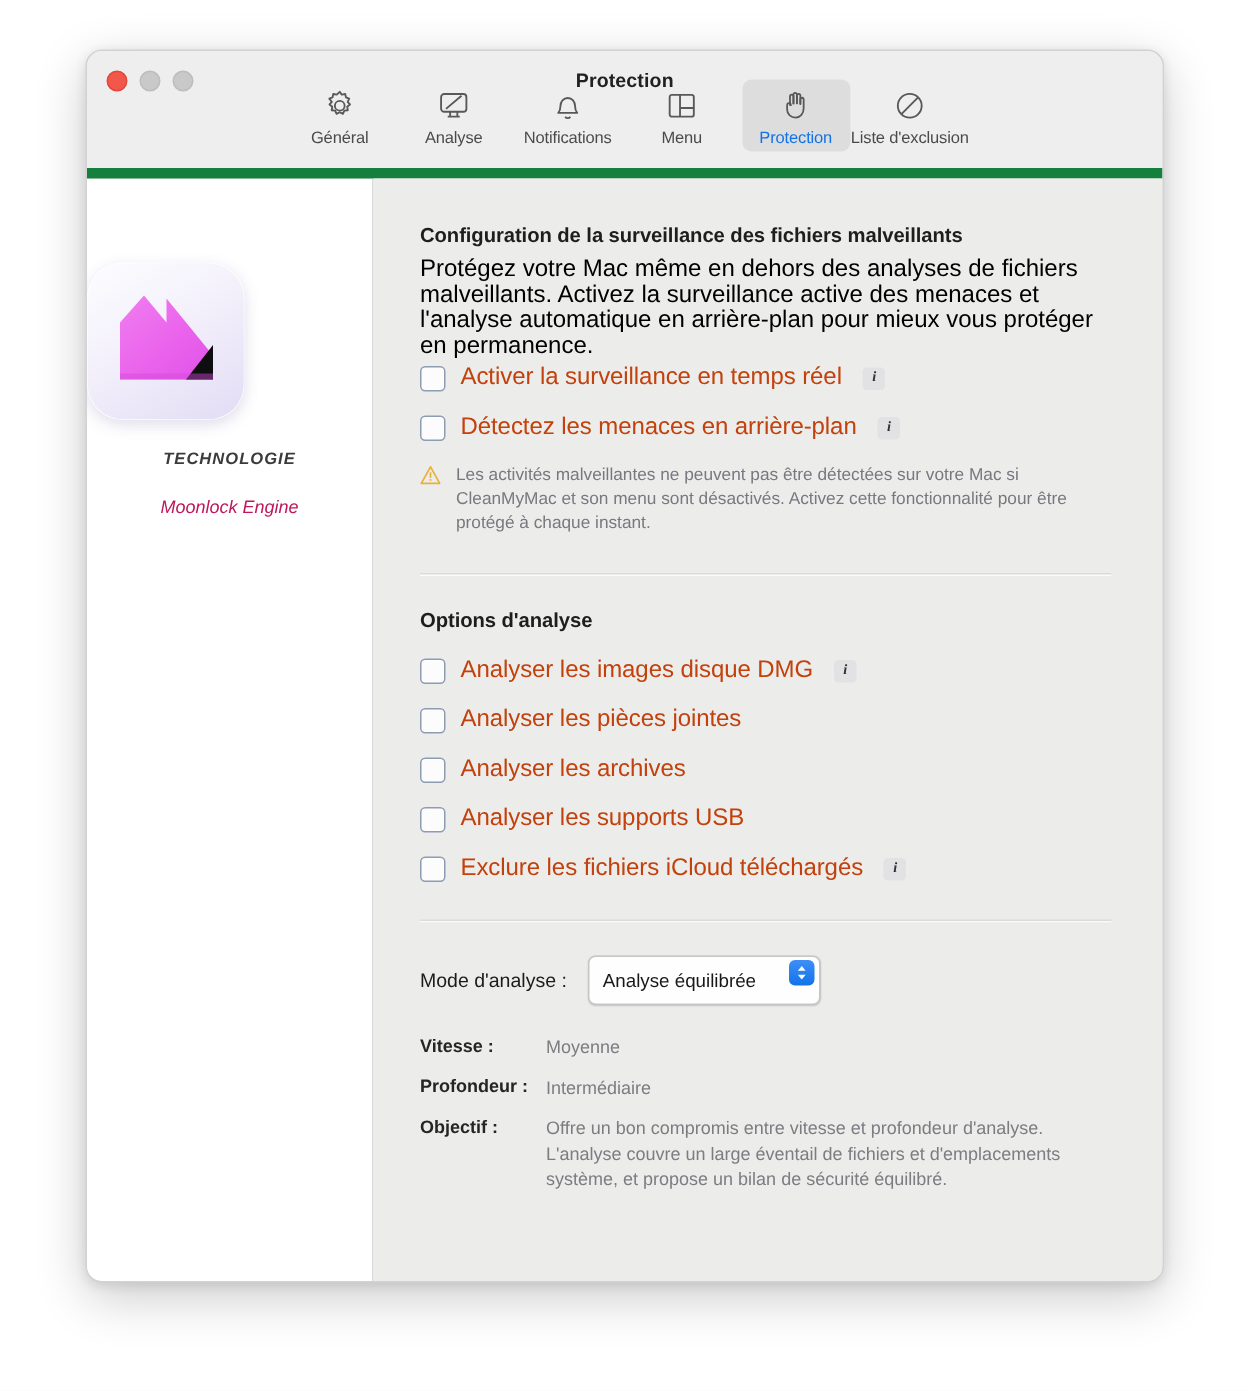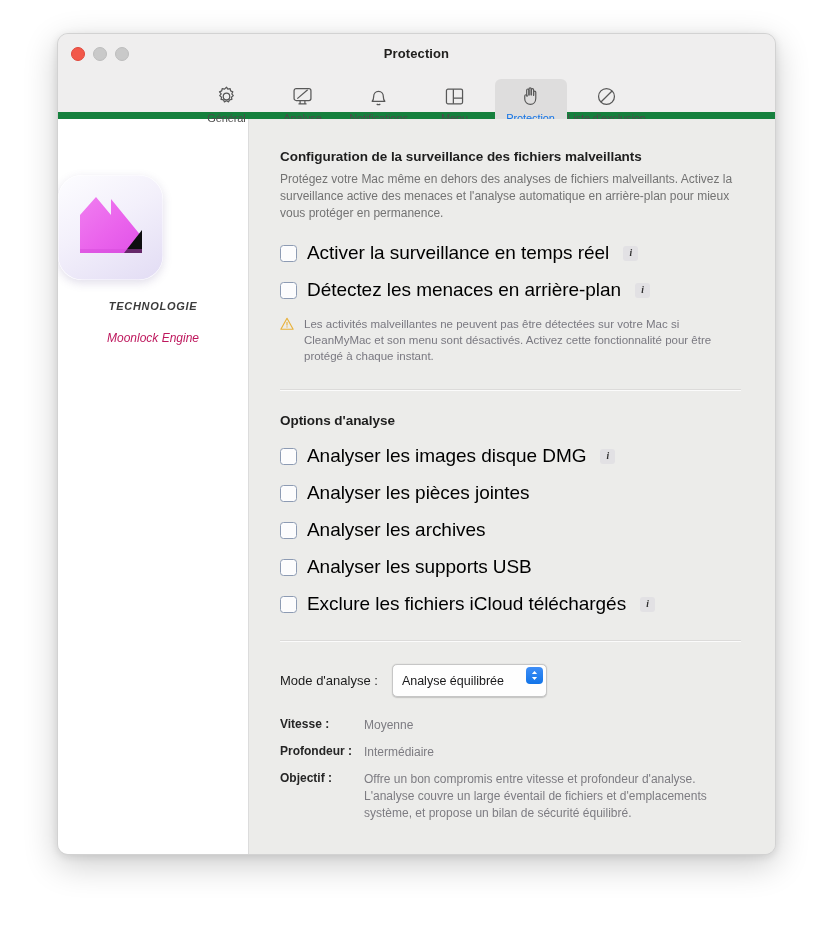--- a/index.html
+++ b/index.html
@@ -69,21 +69,21 @@
     font-size: 13px;
     font-weight: bold;
     color: #22211f;
     letter-spacing: 0.1px;
   }
 
   .toolbar {
     position: absolute;
     left: 0;
     right: 0;
-    top: 45px;
+    top: 19px;
     display: flex;
     justify-content: center;
     align-items: flex-end;
     gap: 4px;
   }
 
   .tb-item {
     width: 68px;
     padding: 4px 2px 3px 2px;
     border-radius: 6px;
@@ -168,24 +168,24 @@
 
   .section-title {
     font-size: 13.5px;
     font-weight: bold;
     color: #1e1e1e;
     margin: 0 0 7px 0;
     letter-spacing: -0.05px;
   }
 
   .section-desc {
-    font-size: 12px;
-    color: #737373;
+    font-size: 16px;
+    color: #000000;
     line-height: 17px;
-    margin: 0 0 20px 0;
+    margin: 0 0 4px 0;
     max-width: 462px;
   }
 
   .check-row {
     display: flex;
     align-items: center;
     gap: 10px;
     margin: 0 0 15px 0;
   }
   .check-row:last-child { margin-bottom: 0; }
@@ -195,22 +195,22 @@
     height: 15px;
     border-radius: 3.5px;
     border: 1px solid #8d9bb3;
     background: #fcfcfd;
     box-shadow: inset 0 0 0 0.5px rgba(255,255,255,0.8);
     flex: 0 0 auto;
     cursor: default;
   }
 
   .check-label {
-    font-size: 19px;
-    color: #000000;
+    font-size: 16px;
+    color: #c2410c;
     letter-spacing: -0.05px;
   }
 
   .info-badge {
     width: 15px;
     height: 15px;
     border-radius: 3px;
     background: #e2e1e4;
     color: #2f2f2f;
     font-size: 9.5px;

